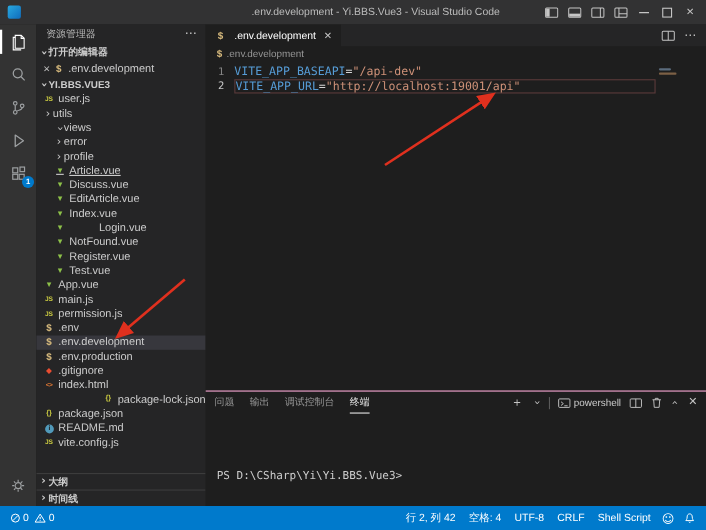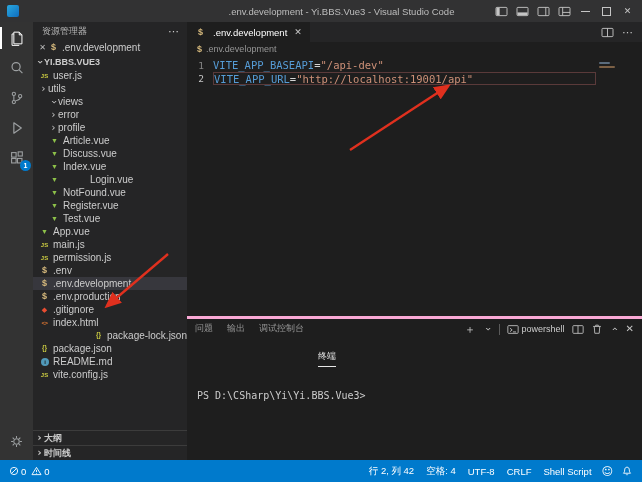--- a/index.html
+++ b/index.html
@@ -92,26 +92,26 @@
   .code-line.current .line-content { border:1px solid #5a3a3a; }
   .tok-key { color:#569cd6; }
   .tok-operator { color:#d4d4d4; }
   .tok-string { color:#ce9178; }
   .minimap { position:absolute; top:0; right:0; width:46px; height:100%; }
   .mm-line { position:absolute; height:2px; border-radius:1px; }
   .mm-1 { top:6px;  left:3px; width:11px; background:#6a7f95; opacity:.8; }
   .mm-2 { top:10px; left:3px; width:16px; background:#94704f; opacity:.8; }
 
   
-  .panel { height:144px; border-top:3px solid #f9a8d4; display:flex; flex-direction:column; }
+  .panel { height:105px; border-top:1px solid #f9a8d4; display:flex; flex-direction:column; }
   .panel-header { height:20px; display:flex; align-items:center; padding:0 8px; flex-shrink:0; }
   .panel-tab { margin-right:14px; font-size:9px; color:#969696; height:100%;
     display:flex; align-items:center; border-bottom:1px solid transparent; cursor:pointer;
     white-space:nowrap; }
-  .panel-tab.active { color:#e7e7e7; border-bottom-color:#e7e7e7;margin-top:28px; }
+  .panel-tab.active { color:#e7e7e7; border-bottom-color:#e7e7e7; }
   .panel-actions { margin-left:auto; display:flex; align-items:center; gap:7px; color:#c5c5c5; }
   .pa-sep { width:1px; height:11px; background:#5a5a5a; }
   .ps-item { display:flex; align-items:center; gap:3px; font-size:9px; color:#cccccc; cursor:pointer; }
   .pa-icon { cursor:pointer; display:flex; align-items:center; justify-content:center; }
   .pa-text { font-size:11px; cursor:pointer; line-height:1; }
   .terminal-body { flex:1; font-family:"DejaVu Sans Mono", monospace; font-size:10px;
     color:#cccccc; padding:7px 0 0 10px; cursor:text;margin-top:44px; }
 
   
   .statusbar { height:22px; background:#007acc; color:#ffffff; display:flex;
@@ -217,20 +217,24 @@
         </svg>
     </div>
   </div>
 
   <div class="sidebar">
     <div class="sidebar-title">
       <span>资源管理器</span>
       <span class="more-dots">⋯</span>
     </div>
 
+    <div class="section-header">
+      <span class="chevron down">›</span>
+      <span>打开的编辑器</span>
+    </div>
     <div class="oe-item">
       <span class="oe-close">✕</span>
       <span class="ficon shell">$</span>
       <span class="tree-label">.env.development</span>
     </div>
 
     <div class="section-header">
       <span class="chevron down">›</span>
       <span>YI.BBS.VUE3</span>
     </div>
@@ -249,27 +253,31 @@
           <span class="tree-label">views</span>
         </div>
         <div class="tree-row" style="padding-left: 16px;">
           <span class="chevron">›</span>
           <span class="tree-label">error</span>
         </div>
         <div class="tree-row" style="padding-left: 16px;">
           <span class="chevron">›</span>
           <span class="tree-label">profile</span>
         </div>
-        <div class="tree-row" style="padding-left: 16px;">
+        <div class="tree-row" style="padding-left: 16px; text-decoration: underline;">
           <span class="ficon vue">▼</span>
           <span class="tree-label">Article.vue</span>
         </div>
         <div class="tree-row" style="padding-left: 16px;">
           <span class="ficon vue">▼</span>
           <span class="tree-label">Discuss.vue</span>
+        </div>
+        <div class="tree-row" style="padding-left: 16px;">
+          <span class="ficon vue">▼</span>
+          <span class="tree-label">EditArticle.vue</span>
         </div>
         <div class="tree-row" style="padding-left: 16px;">
           <span class="ficon vue">▼</span>
           <span class="tree-label">Index.vue</span>
         </div>
         <div class="tree-row" style="padding-left: 16px; gap: 27px;">
           <span class="ficon vue">▼</span>
           <span class="tree-label">Login.vue</span>
         </div>
         <div class="tree-row" style="padding-left: 16px;">

